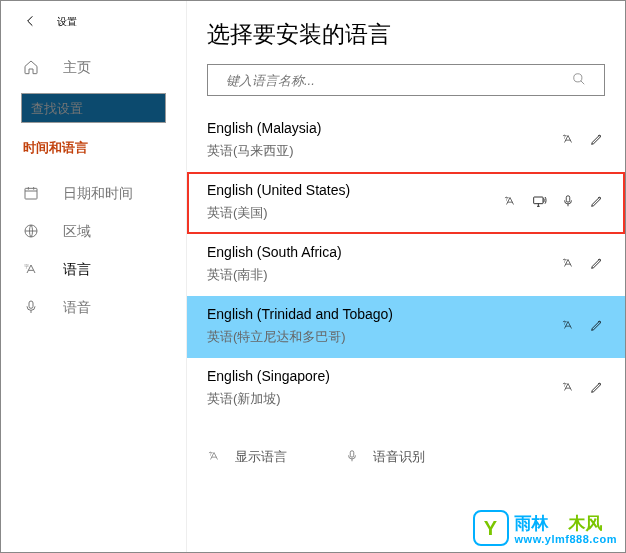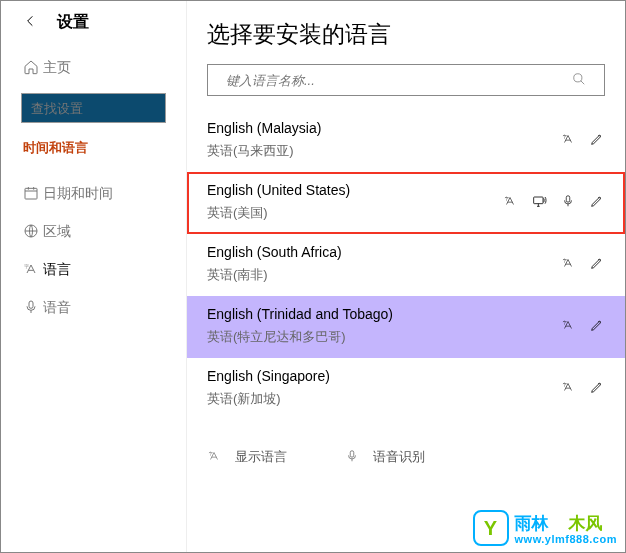--- a/index.html
+++ b/index.html
@@ -1,41 +1,41 @@
 <!DOCTYPE html>
 <html><head>
   <meta charset="utf-8">
   <style>
     * { margin:0; padding:0; box-sizing:border-box; font-family:"Segoe UI","Microsoft YaHei",Arial,sans-serif; }
     body { width:626px; height:553px; background:#fff; overflow:hidden; position:relative; font-size:14px; color:#000; }
     .frame { border:1px solid #888; width:626px; height:553px; position:relative; display:flex; }
     .leftcol { flex:0 0 186px; border-right:1px solid #eee; }
     .rightcol { flex:1; background:#fff; display:flex; flex-direction:column; position:relative; }
     .topbar { display:flex; align-items:center; height:42px; padding-left:22px; gap:18px; }
-    .topbar span.title { font-size:16px;font-weight:bold; }
+    .topbar span.title { font-size:10px; }
     .backbtn svg { stroke:#000; }
     .nav { padding:6px 0 0 0; }
-    .navrow { display:flex; align-items:center; height:38px; padding:0 22px; gap:4px; color:#777; }
+    .navrow { display:flex; align-items:center; height:38px; padding:0 22px; gap:24px; color:#777; }
     .navrow.active { color:#000; }
     .navrow .label { font-size:14px; }
     .sidebar-search { margin:6px 20px 10px 20px; }
     .sidebar-search input { width:100%; height:30px; border:1px solid #999; padding:0 9px; font-size:13px; color:#999; background:#0c4a6e; }
     .section-hd { padding:6px 22px 12px 22px; font-size:13px; font-weight:600; color:#c2410c; }
     .rhead { font-size:23px; font-weight:400; padding:18px 0 14px 20px; }
     .searchline { margin:0 20px 14px 20px; border:1px solid #888; height:32px; display:flex; align-items:center; padding:0 18px; }
     .searchline input { flex:1; border:none; outline:none; font-size:13px; color:#666; font-style:italic; }
     .searchline .sicon svg { stroke:#888; }
     .langlist { flex:1; overflow:hidden; }
     .langrow { padding:10px 20px 12px 20px; display:flex; align-items:center; }
     .langrow .txt { flex:1; }
     .langrow .enname { font-size:14px; color:#000; margin-bottom:6px; }
     .langrow .zhname { font-size:13px; color:#666; }
     .langrow .feat { display:flex; gap:14px; align-items:center; }
     .langrow .feat svg { stroke:#000; fill:none; }
-    .langrow.sel { background:#c4b5fd; }
+    .langrow.sel { background:#7dd3fc; }
     .langrow.hl { outline:2px solid #f33424; outline-offset:-2px; }
     .bottomrow { display:flex; align-items:center; padding:28px 20px 8px 20px; gap:14px; color:#555; }
     .bottomrow .lbl { font-size:13px; color:#555; }
     .bottomrow svg { stroke:#555; }
     .watermark { position:absolute; right:8px; bottom:6px; display:flex; align-items:center; gap:6px; }
     .wm-badge { width:36px; height:36px; background:#fff; border:2px solid #00b0ff; border-radius:8px; display:flex; align-items:center; justify-content:center; }
     .wm-badge .inner { color:#7bc600; font-weight:bold; font-size:20px; }
     .wm-text .line1 { font-size:17px; font-weight:700; }
     .wm-text .line1 .c1 { color:#00b0ff; }
     .wm-text .line1 .c2 { color:#7bc600;margin-left:20px; }

